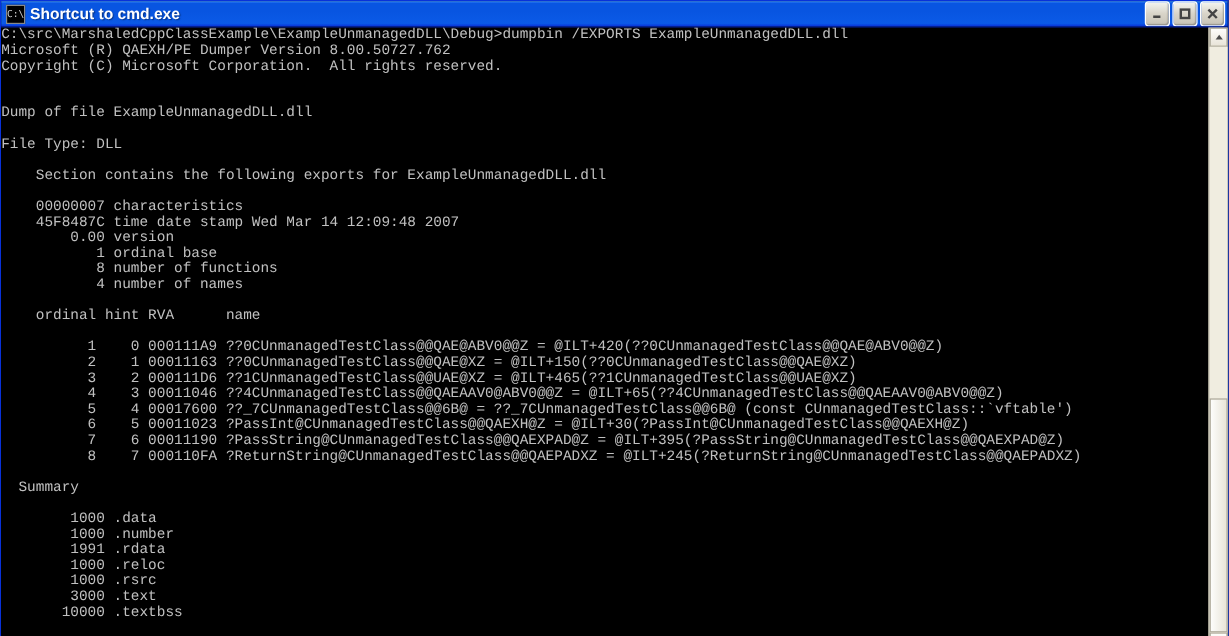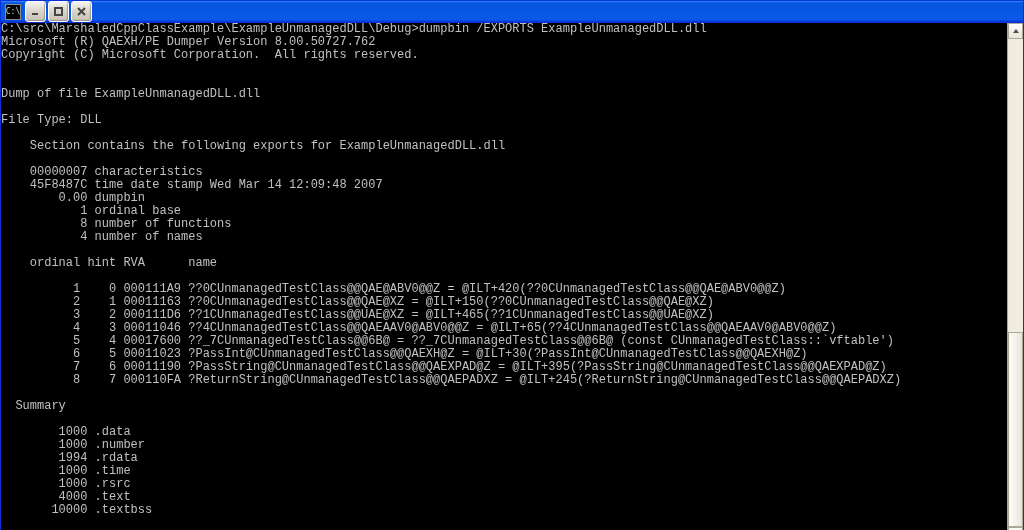--- a/index.html
+++ b/index.html
@@ -114,20 +114,21 @@
   }
   .sb-btn svg { width: 8px; height: 8px; }
   .sb-btn path { fill: #4d4d4d; }
 </style>
 </head>
 <body>
 
 <div class="window">
   <div class="titlebar">
     <div class="app-icon">C:\</div>
+    <div class="title-text">Shortcut to cmd.exe</div>
     <div class="window-controls">
       <div class="wbtn">
         <svg viewBox="0 0 11 11">
             <line x1="2" y1="8" x2="8" y2="8"></line>
           </svg>
       </div>
       <div class="wbtn">
         <svg viewBox="0 0 11 11">
             <rect x="2" y="2" width="7" height="7"></rect>
           </svg>
@@ -147,44 +148,44 @@
 <span></span>
 <span></span>
 <span>Dump of file ExampleUnmanagedDLL.dll</span>
 <span></span>
 <span>File Type: DLL</span>
 <span></span>
 <span>    Section contains the following exports for ExampleUnmanagedDLL.dll</span>
 <span></span>
 <span>    00000007 characteristics</span>
 <span>    45F8487C time date stamp Wed Mar 14 12:09:48 2007</span>
-<span>        0.00 dumpbin</span>
+<span>        0.00 version</span>
 <span>           1 ordinal base</span>
 <span>           8 number of functions</span>
 <span>           4 number of names</span>
 <span></span>
 <span>    ordinal hint RVA      name</span>
 <span></span>
 <span>          1    0 000111A9 ??0CUnmanagedTestClass@@QAE@ABV0@@Z = @ILT+420(??0CUnmanagedTestClass@@QAE@ABV0@@Z)</span>
 <span>          2    1 00011163 ??0CUnmanagedTestClass@@QAE@XZ = @ILT+150(??0CUnmanagedTestClass@@QAE@XZ)</span>
 <span>          3    2 000111D6 ??1CUnmanagedTestClass@@UAE@XZ = @ILT+465(??1CUnmanagedTestClass@@UAE@XZ)</span>
 <span>          4    3 00011046 ??4CUnmanagedTestClass@@QAEAAV0@ABV0@@Z = @ILT+65(??4CUnmanagedTestClass@@QAEAAV0@ABV0@@Z)</span>
 <span>          5    4 00017600 ??_7CUnmanagedTestClass@@6B@ = ??_7CUnmanagedTestClass@@6B@ (const CUnmanagedTestClass::`vftable')</span>
 <span>          6    5 00011023 ?PassInt@CUnmanagedTestClass@@QAEXH@Z = @ILT+30(?PassInt@CUnmanagedTestClass@@QAEXH@Z)</span>
 <span>          7    6 00011190 ?PassString@CUnmanagedTestClass@@QAEXPAD@Z = @ILT+395(?PassString@CUnmanagedTestClass@@QAEXPAD@Z)</span>
 <span>          8    7 000110FA ?ReturnString@CUnmanagedTestClass@@QAEPADXZ = @ILT+245(?ReturnString@CUnmanagedTestClass@@QAEPADXZ)</span>
 <span></span>
 <span>  Summary</span>
 <span></span>
 <span>        1000 .data</span>
 <span>        1000 .number</span>
-<span>        1994 .rdata</span>
-<span>        1000 .time</span>
+<span>        1991 .rdata</span>
+<span>        1000 .reloc</span>
 <span>        1000 .rsrc</span>
-<span>        4000 .text</span>
+<span>        3000 .text</span>
 <span>       10000 .textbss</span>
 <span></span>
 <span>C:\src\MarshaledCppClassExample\ExampleUnmanagedDLL\Debug&gt;</span></div>
 
     <div class="scrollbar">
       <div class="sb-btn">
         <svg viewBox="0 0 8 8">
             <path d="M4 2 L7 6 L1 6 Z"></path>
           </svg>
       </div>

